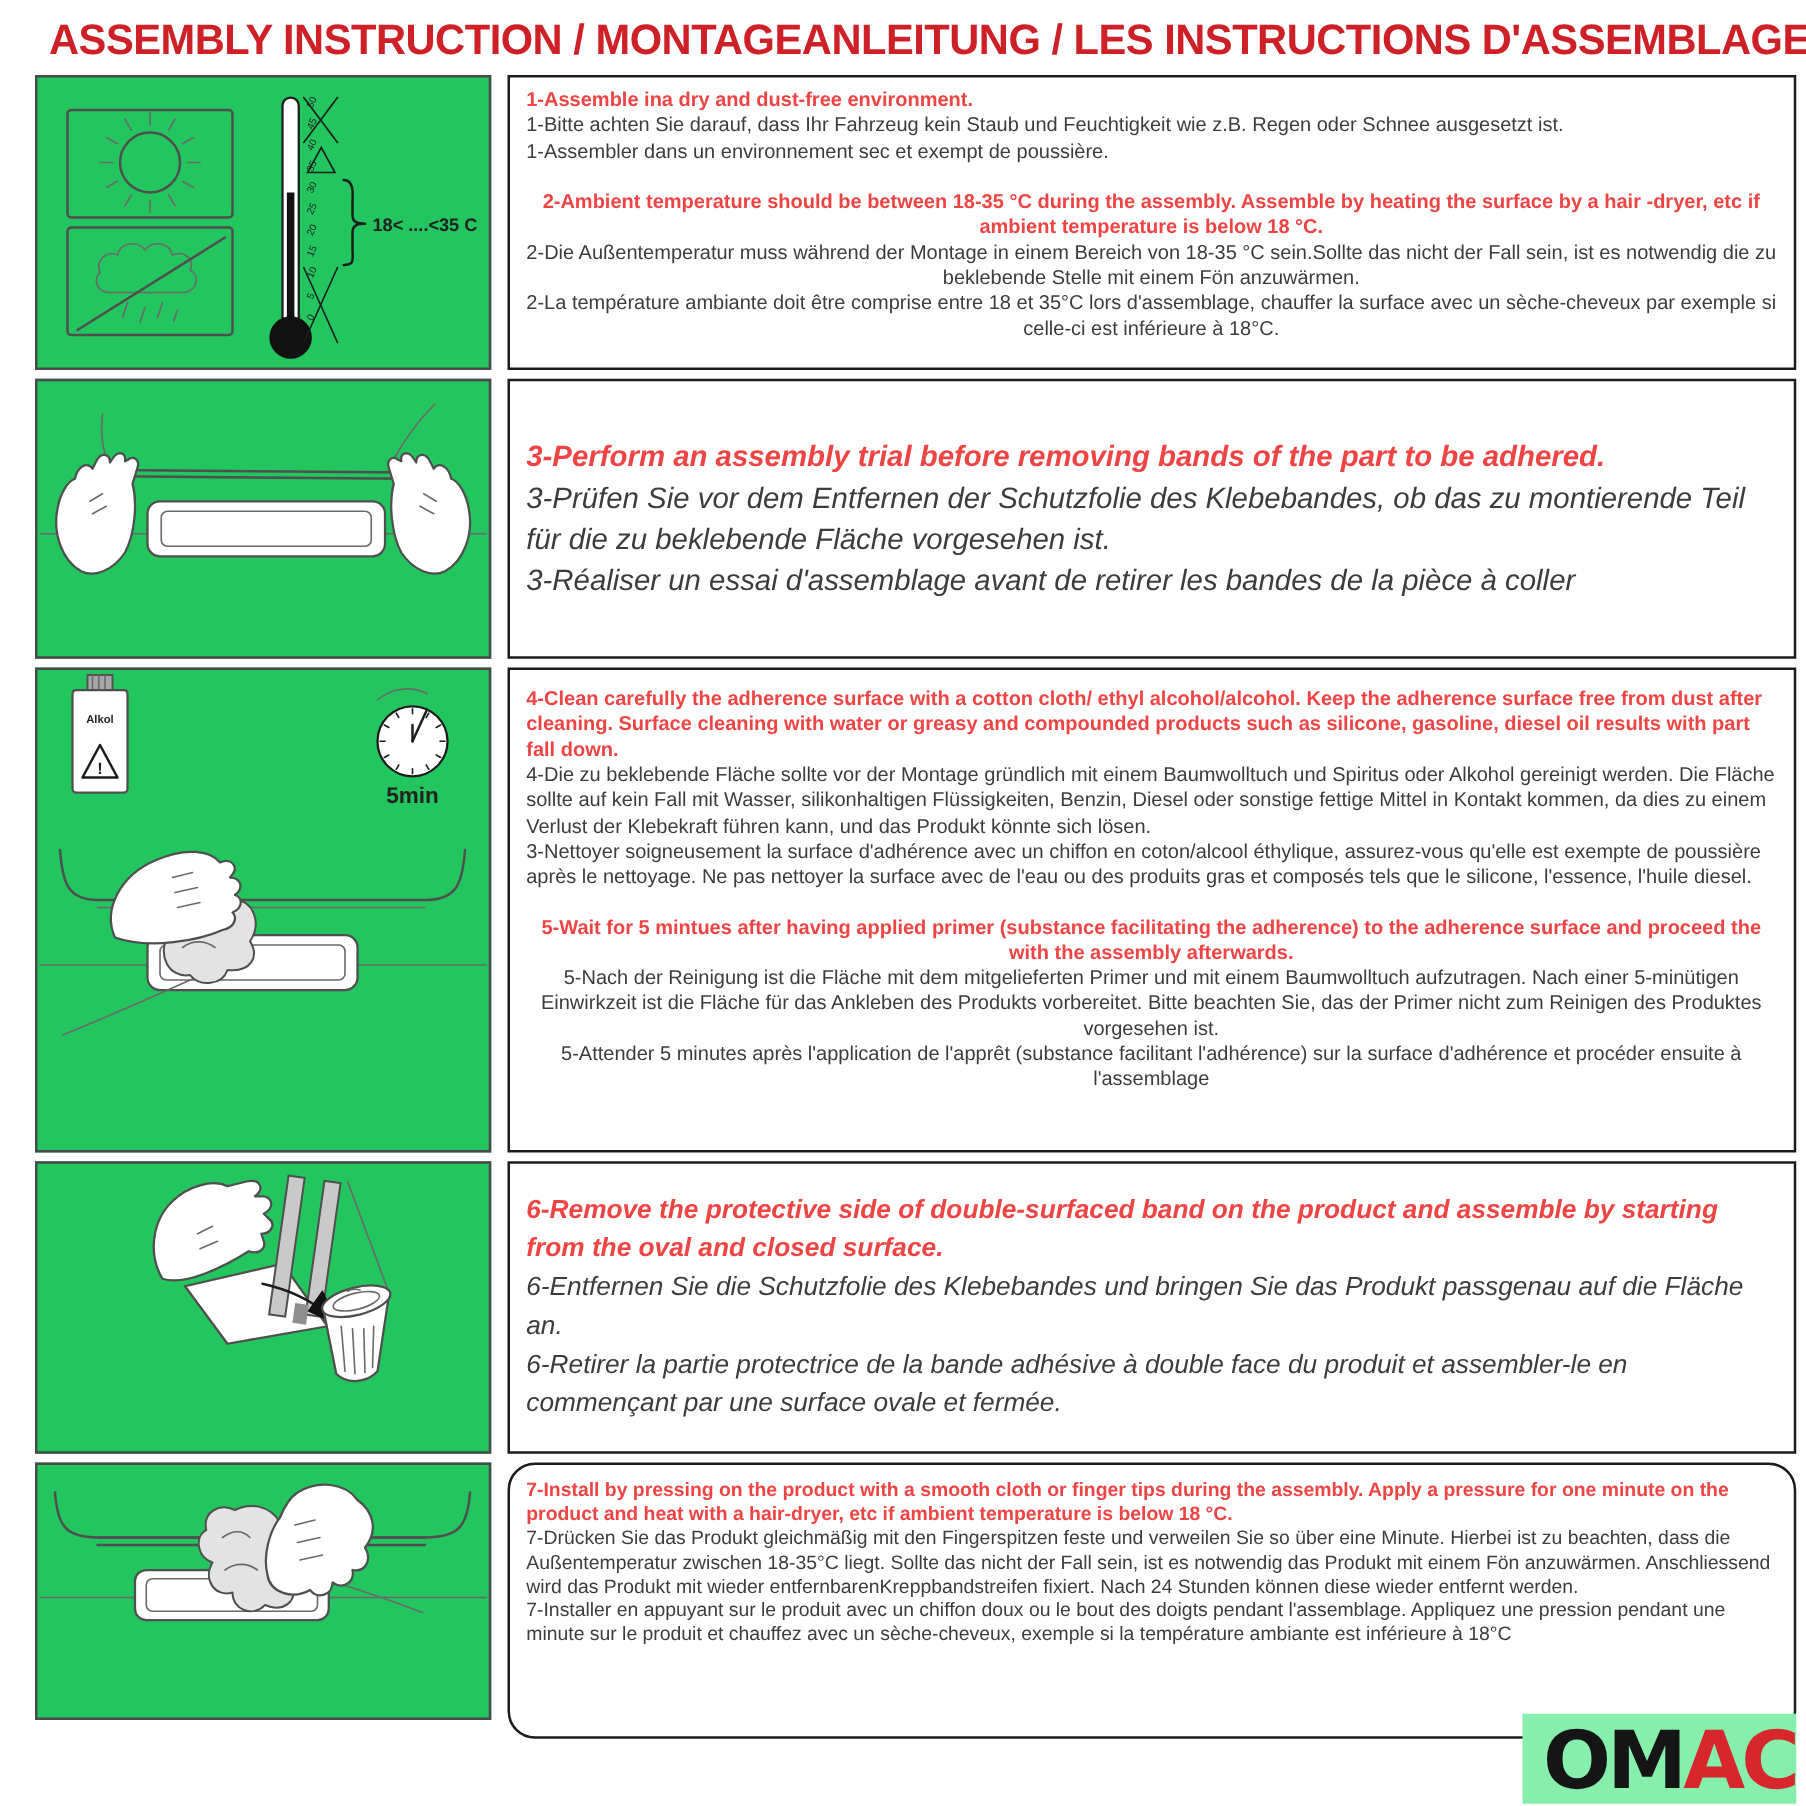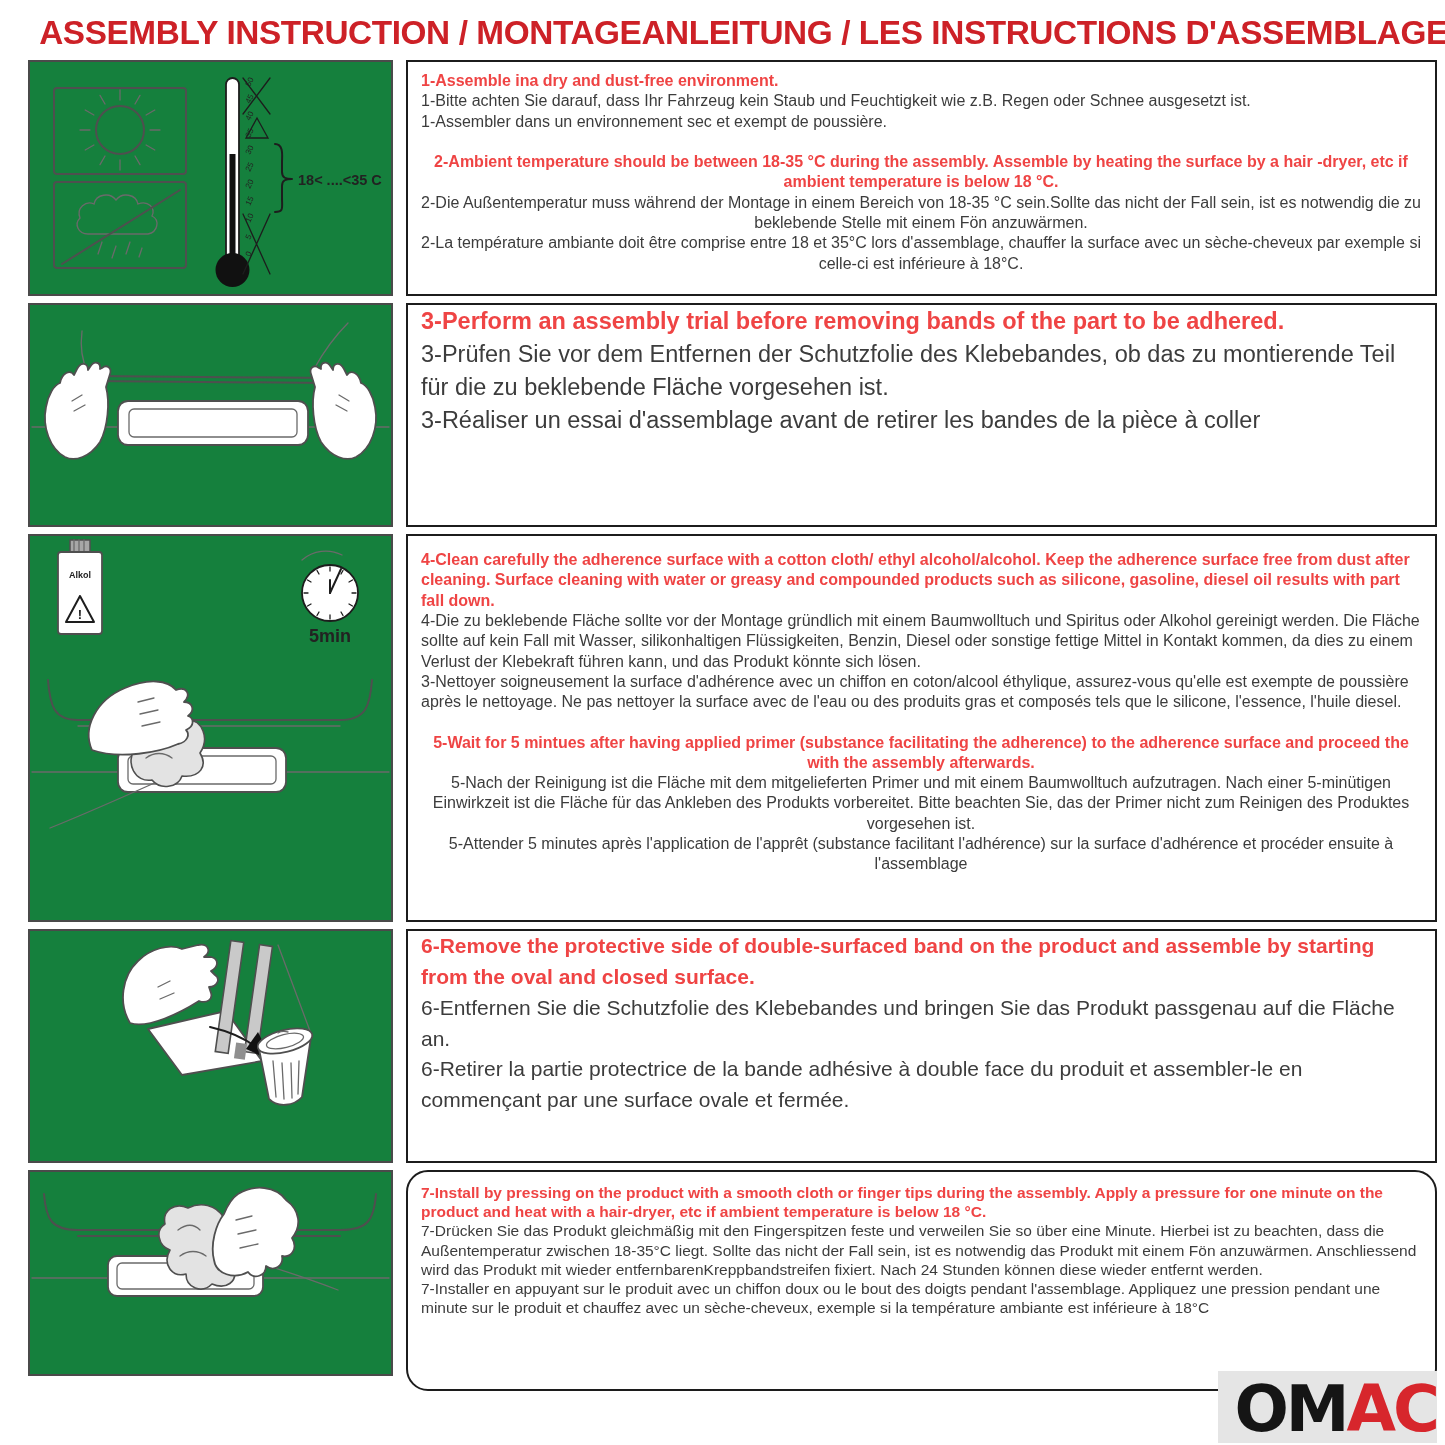--- a/index.html
+++ b/index.html
@@ -23,21 +23,21 @@
     transform-origin:left center;
   }
   .rows{
     display:flex;flex-direction:column;gap:7px;
     padding:2px 8px 0 28px;
   }
   .row{display:flex;gap:13px;}
   .illus{
     width:365px;flex:none;
     border:2px solid #4a4a4a;
-    background:#15803d;
+    background:#22c55e;
     box-sizing:border-box;
     align-self:flex-start;
   }
   .illus svg{display:block;width:100%;height:100%;}
   .textbox{
     flex:1;
     border:2px solid #1c1c1c;
     background:#fff;
     box-sizing:border-box;
     overflow:hidden;
@@ -52,27 +52,27 @@
   .row3 .illus,.row3 .textbox{height:388px;}
   .row4 .illus,.row4 .textbox{height:234px;}
   .row5 .illus{height:206px;}
   .row5 .textbox{height:221px;}
   .tb-sm{font-size:16px;line-height:1.27;padding:9px 14px 0 13px;}
   .row3 .tb-sm{padding-top:14px;}
   .row5 .tb-sm{font-size:15.5px;line-height:1.24;padding-top:11px;border-radius:22px;}
   .tb-lg{
     font-size:23.5px;line-height:1.4;
     padding:0 14px 0 13px;
-    display:flex;flex-direction:column;
+    display:flex;flex-direction:column;justify-content:center;font-style:italic;
   }
   .row4 .tb-lg{font-size:21px;line-height:1.47;}
   
   .logo{
     position:absolute;right:8px;bottom:2px;
-    background:#e5e5e5;
+    background:#86efac;
     padding:6px 0 2px 16px;
     font-size:64px;font-weight:900;letter-spacing:-3px;
     line-height:1;
     font-family:"DejaVu Sans", sans-serif;
     z-index:5;
   }
   .logo .lb{color:#151515;}
   .logo .lr{color:#d7262c;}
   
   .ln{stroke:#4f4f4f;stroke-width:2;fill:none;stroke-linecap:round;stroke-linejoin:round;}

